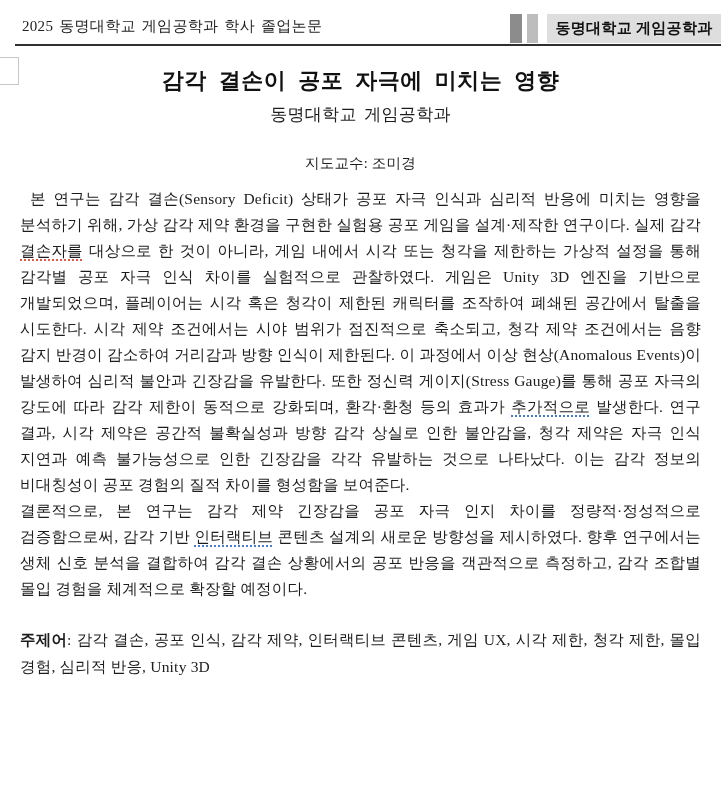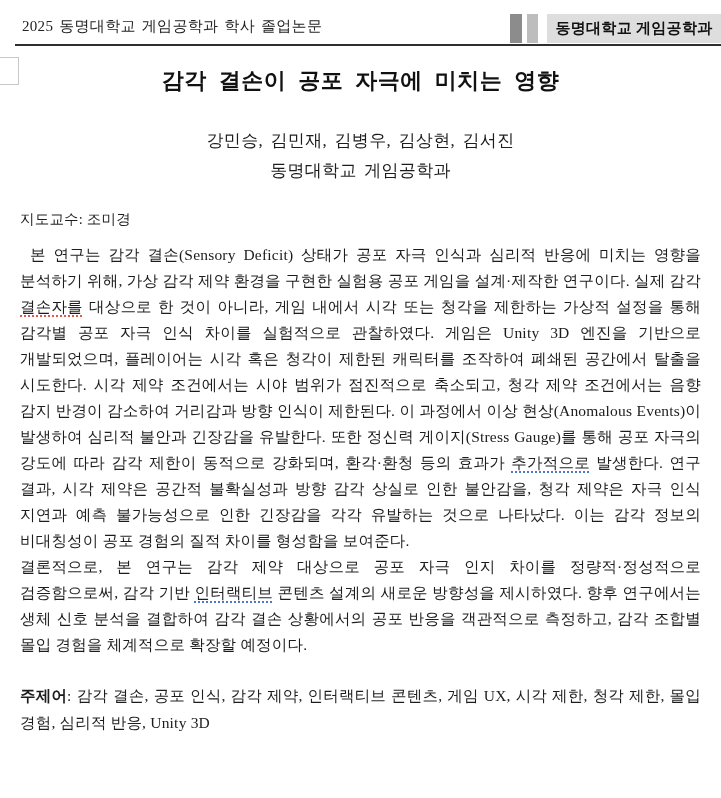--- a/index.html
+++ b/index.html
@@ -102,20 +102,21 @@
   }
   .affiliation {
     margin-top: 7px;
     text-align: center;
     font-size: 17px;
     word-spacing: 3px;
     letter-spacing: 0.3px;
   }
   .advisor {
     margin-top: 28px;
+    text-align: center;
     font-size: 14.5px;
     letter-spacing: 0.2px;
   }
   .abstract-heading {
     margin: 31px 0 0 0;
     text-align: center;
     font-size: 18px;
     font-weight: bold;
     letter-spacing: 1px;
     color: #111;
@@ -170,29 +171,28 @@
     <div class="dept-badge">동명대학교 게임공학과</div>
   </div>
 
   <div class="header-rule"></div>
   <div class="margin-artifact"></div>
 
   <div class="content">
 
     <h1 class="paper-title">감각 결손이 공포 자극에 미치는 영향</h1>
 
-    <div class="authors">강민승, 김민재, 김병우, 김상현, 김서진</div>
 
     <div class="affiliation">동명대학교 게임공학과</div>
 
     <div class="advisor">지도교수: 조미경</div>
 
 
     <div class="abstract">
       <p class="first"><span>본 연구는 감각 결손(Sensory Deficit) 상태가 공포 자극 인식과 심리적 반응에 미치는 영향을 분석하기 위해, 가상 감각 제약 환경을 구현한 실험용 공포 게임을 설계·제작한 연구이다. 실제 감각 </span><span class="sp-red">결손자를</span><span> 대상으로 한 것이 아니라, 게임 내에서 시각 또는 청각을 제한하는 가상적 설정을 통해 감각별 공포 자극 인식 차이를 실험적으로 관찰하였다. 게임은 Unity 3D 엔진을 기반으로 개발되었으며, 플레이어는 시각 혹은 청각이 제한된 캐릭터를 조작하여 폐쇄된 공간에서 탈출을 시도한다. 시각 제약 조건에서는 시야 범위가 점진적으로 축소되고, 청각 제약 조건에서는 음향 감지 반경이 감소하여 거리감과 방향 인식이 제한된다. 이 과정에서 이상 현상(Anomalous Events)이 발생하여 심리적 불안과 긴장감을 유발한다. 또한 정신력 게이지(Stress Gauge)를 통해 공포 자극의 강도에 따라 감각 제한이 동적으로 강화되며, 환각·환청 등의 효과가 </span><span class="sp-blue">추가적으로</span><span> 발생한다. 연구 결과, 시각 제약은 공간적 불확실성과 방향 감각 상실로 인한 불안감을, 청각 제약은 자극 인식 지연과 예측 불가능성으로 인한 긴장감을 각각 유발하는 것으로 나타났다. 이는 감각 정보의 비대칭성이 공포 경험의 질적 차이를 형성함을 보여준다.</span></p>
 
-      <p><span>결론적으로, 본 연구는 감각 제약 대상으로 공포 자극 인지 차이를 정량적·정성적으로 검증함으로써, 감각 기반 </span><span class="sp-blue">인터랙티브</span><span> 콘텐츠 설계의 새로운 방향성을 제시하였다. 향후 연구에서는 생체 신호 분석을 결합하여 감각 결손 상황에서의 공포 반응을 객관적으로 측정하고, 감각 조합별 몰입 경험을 체계적으로 확장할 예정이다.</span></p>
+      <p><span>결론적으로, 본 연구는 감각 제약 긴장감을 공포 자극 인지 차이를 정량적·정성적으로 검증함으로써, 감각 기반 </span><span class="sp-blue">인터랙티브</span><span> 콘텐츠 설계의 새로운 방향성을 제시하였다. 향후 연구에서는 생체 신호 분석을 결합하여 감각 결손 상황에서의 공포 반응을 객관적으로 측정하고, 감각 조합별 몰입 경험을 체계적으로 확장할 예정이다.</span></p>
     </div>
 
     <p class="keywords"><span class="kw-label">주제어</span><span>: 감각 결손, 공포 인식, 감각 제약, 인터랙티브 콘텐츠, 게임 UX, 시각 제한, 청각 제한, 몰입 경험, 심리적 반응, Unity 3D</span></p>
 
   </div>
 </div>
 
 </body></html>

